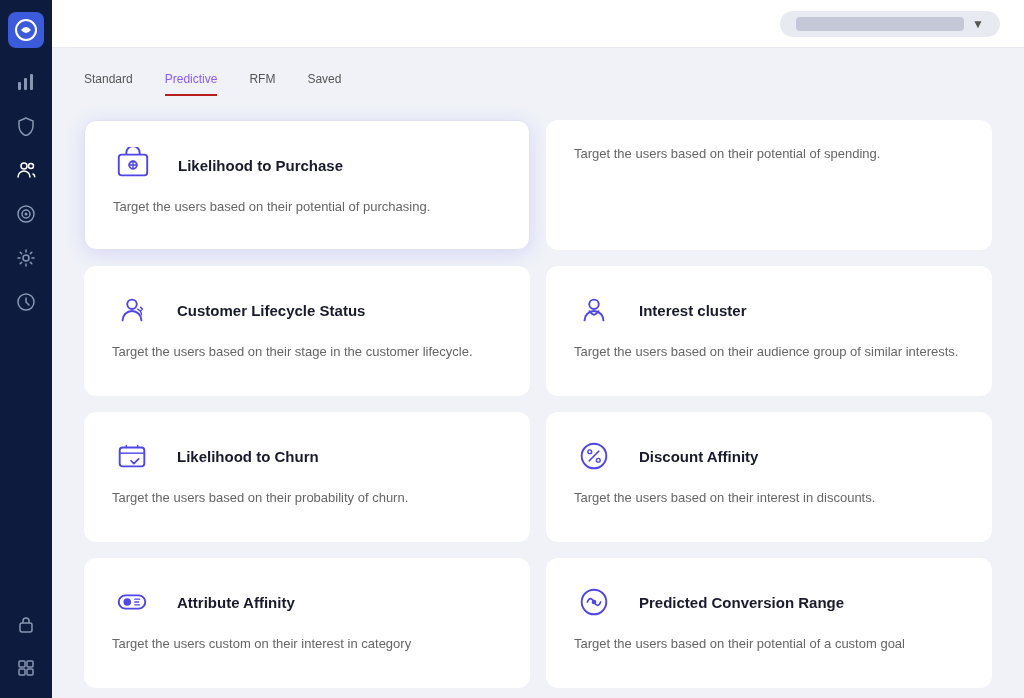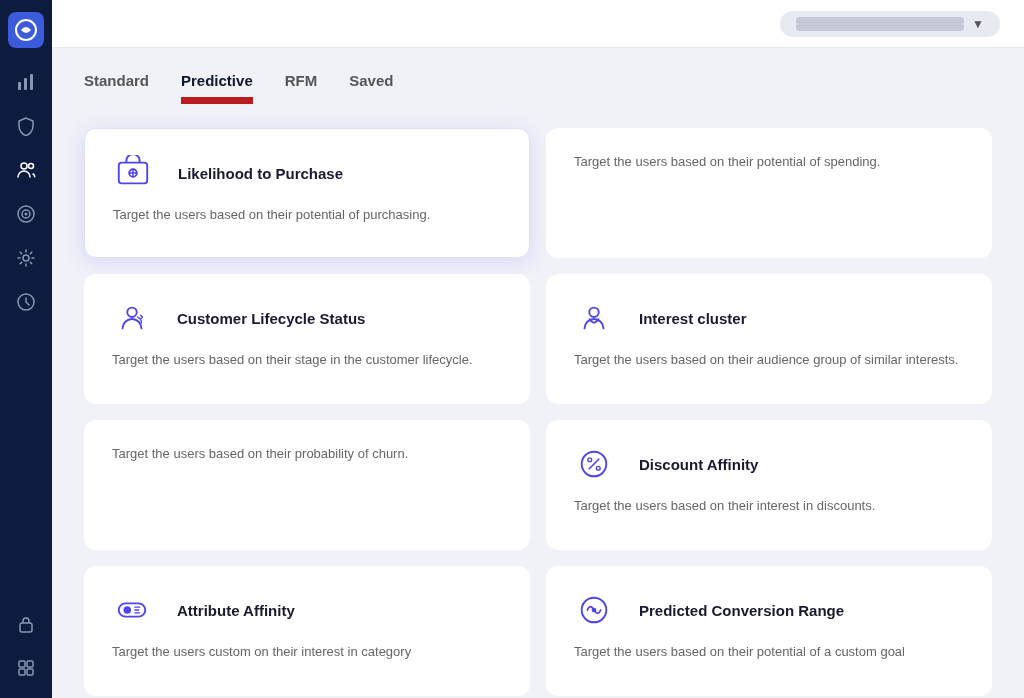--- a/index.html
+++ b/index.html
@@ -79,29 +79,29 @@
     }
 
     
     .tabs {
       display: flex;
       gap: 32px;
       margin-bottom: 24px;
       border-bottom: none;
     }
     .tab {
-      font-size: 15px;
+      font-size: 12px;
       color: #555;
       padding-bottom: 8px;
       cursor: pointer;
-      font-weight: 700;
+      font-weight: 400;
     }
     .tab.active {
-      color: #0f172a;
-      border-bottom: 7px solid #b91c1c;
+      color: #8b5cf6;
+      border-bottom: 2px solid #b91c1c;
       text-align: right;
     }
 
     
     .cards-grid {
       display: grid;
       grid-template-columns: 1fr 1fr;
       gap: 16px;
     }
 
@@ -271,20 +271,31 @@
               <path d="M16 22 Q19 26 22 22" stroke="#4f46e5" stroke-width="1.8" stroke-linecap="round" fill="none"></path>
               <path d="M14 20 Q19 28 24 20" stroke="#4f46e5" stroke-width="1.5" stroke-linecap="round" fill="none"></path>
             </svg>
           </div>
           <div class="card-title">Interest cluster</div>
         </div>
         <div class="card-desc">Target the users based on their audience group of similar interests.</div>
       </div>
 
       <div class="card">
+        <div class="card-header">
+          <div class="card-icon">
+            <svg width="38" height="38" viewBox="0 0 38 38" fill="none">
+              <rect x="6" y="10" width="26" height="20" rx="3" stroke="#4f46e5" stroke-width="2"></rect>
+              <path d="M6 16h26" stroke="#4f46e5" stroke-width="1.5"></path>
+              <path d="M13 10V8M25 10V8" stroke="#4f46e5" stroke-width="1.5" stroke-linecap="round"></path>
+              <path d="M26 22l-5 5-3-3" stroke="#4f46e5" stroke-width="1.8" stroke-linecap="round" stroke-linejoin="round"></path>
+            </svg>
+          </div>
+          <div class="card-title">Likelihood to Churn</div>
+        </div>
         <div class="card-desc">Target the users based on their probability of churn.</div>
       </div>
 
       <div class="card">
         <div class="card-header">
           <div class="card-icon">
             <svg width="38" height="38" viewBox="0 0 38 38" fill="none">
               <circle cx="19" cy="19" r="13" stroke="#4f46e5" stroke-width="2"></circle>
               <path d="M14 24L24 14" stroke="#4f46e5" stroke-width="1.8" stroke-linecap="round"></path>
               <circle cx="14.5" cy="14.5" r="2" stroke="#4f46e5" stroke-width="1.5"></circle>

